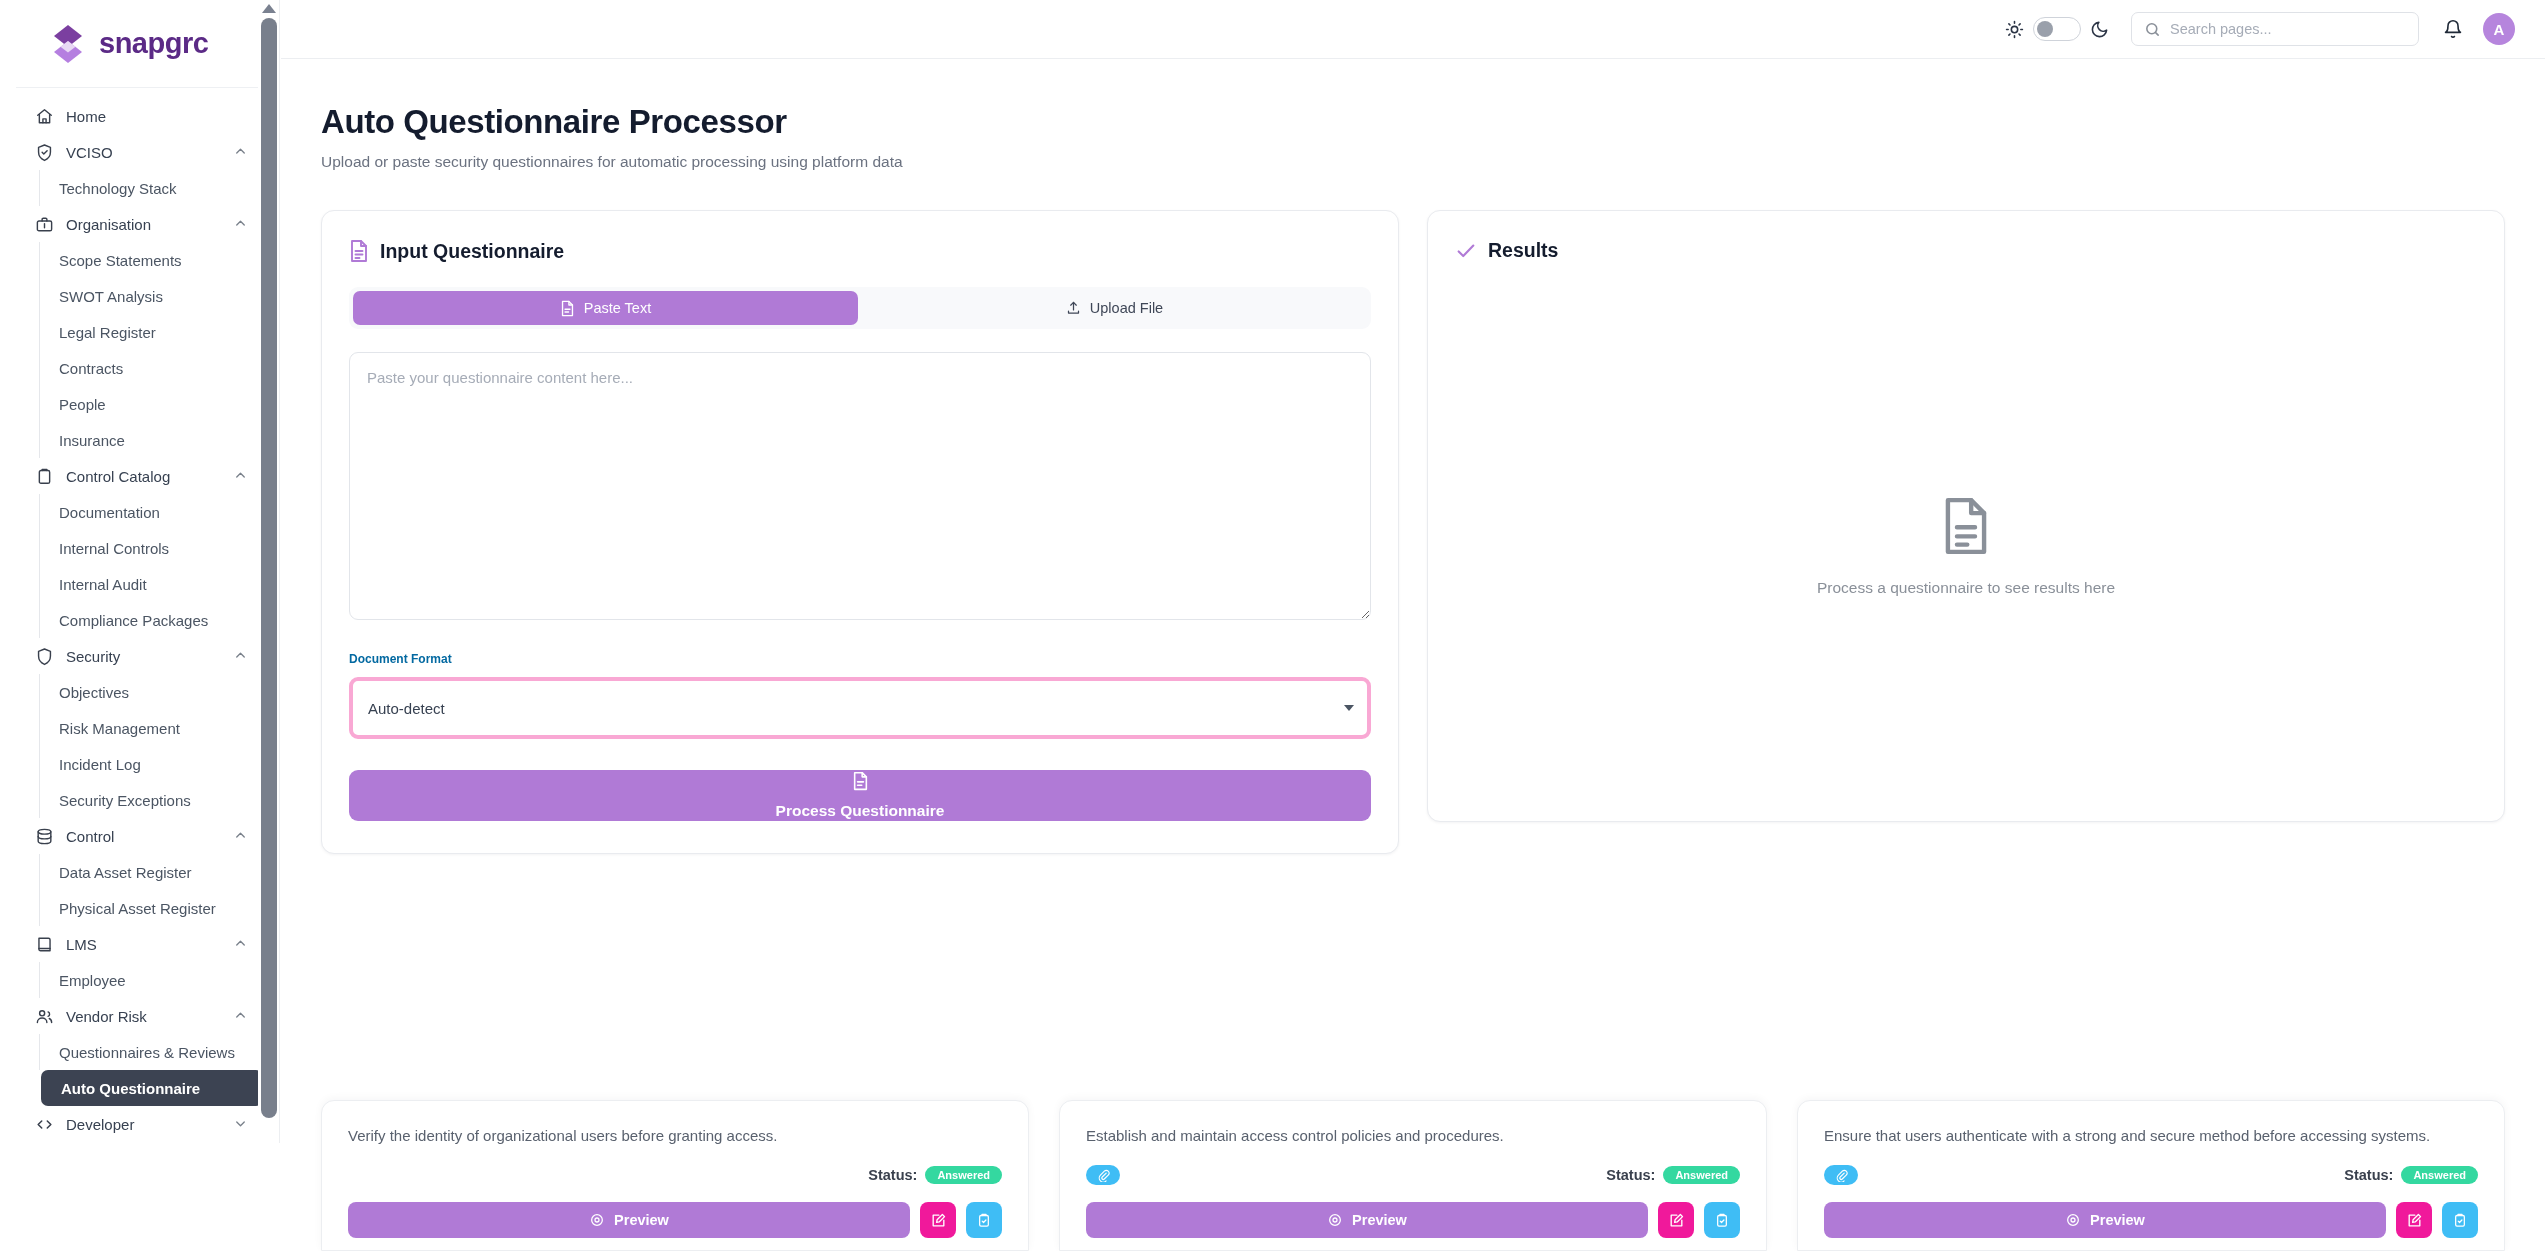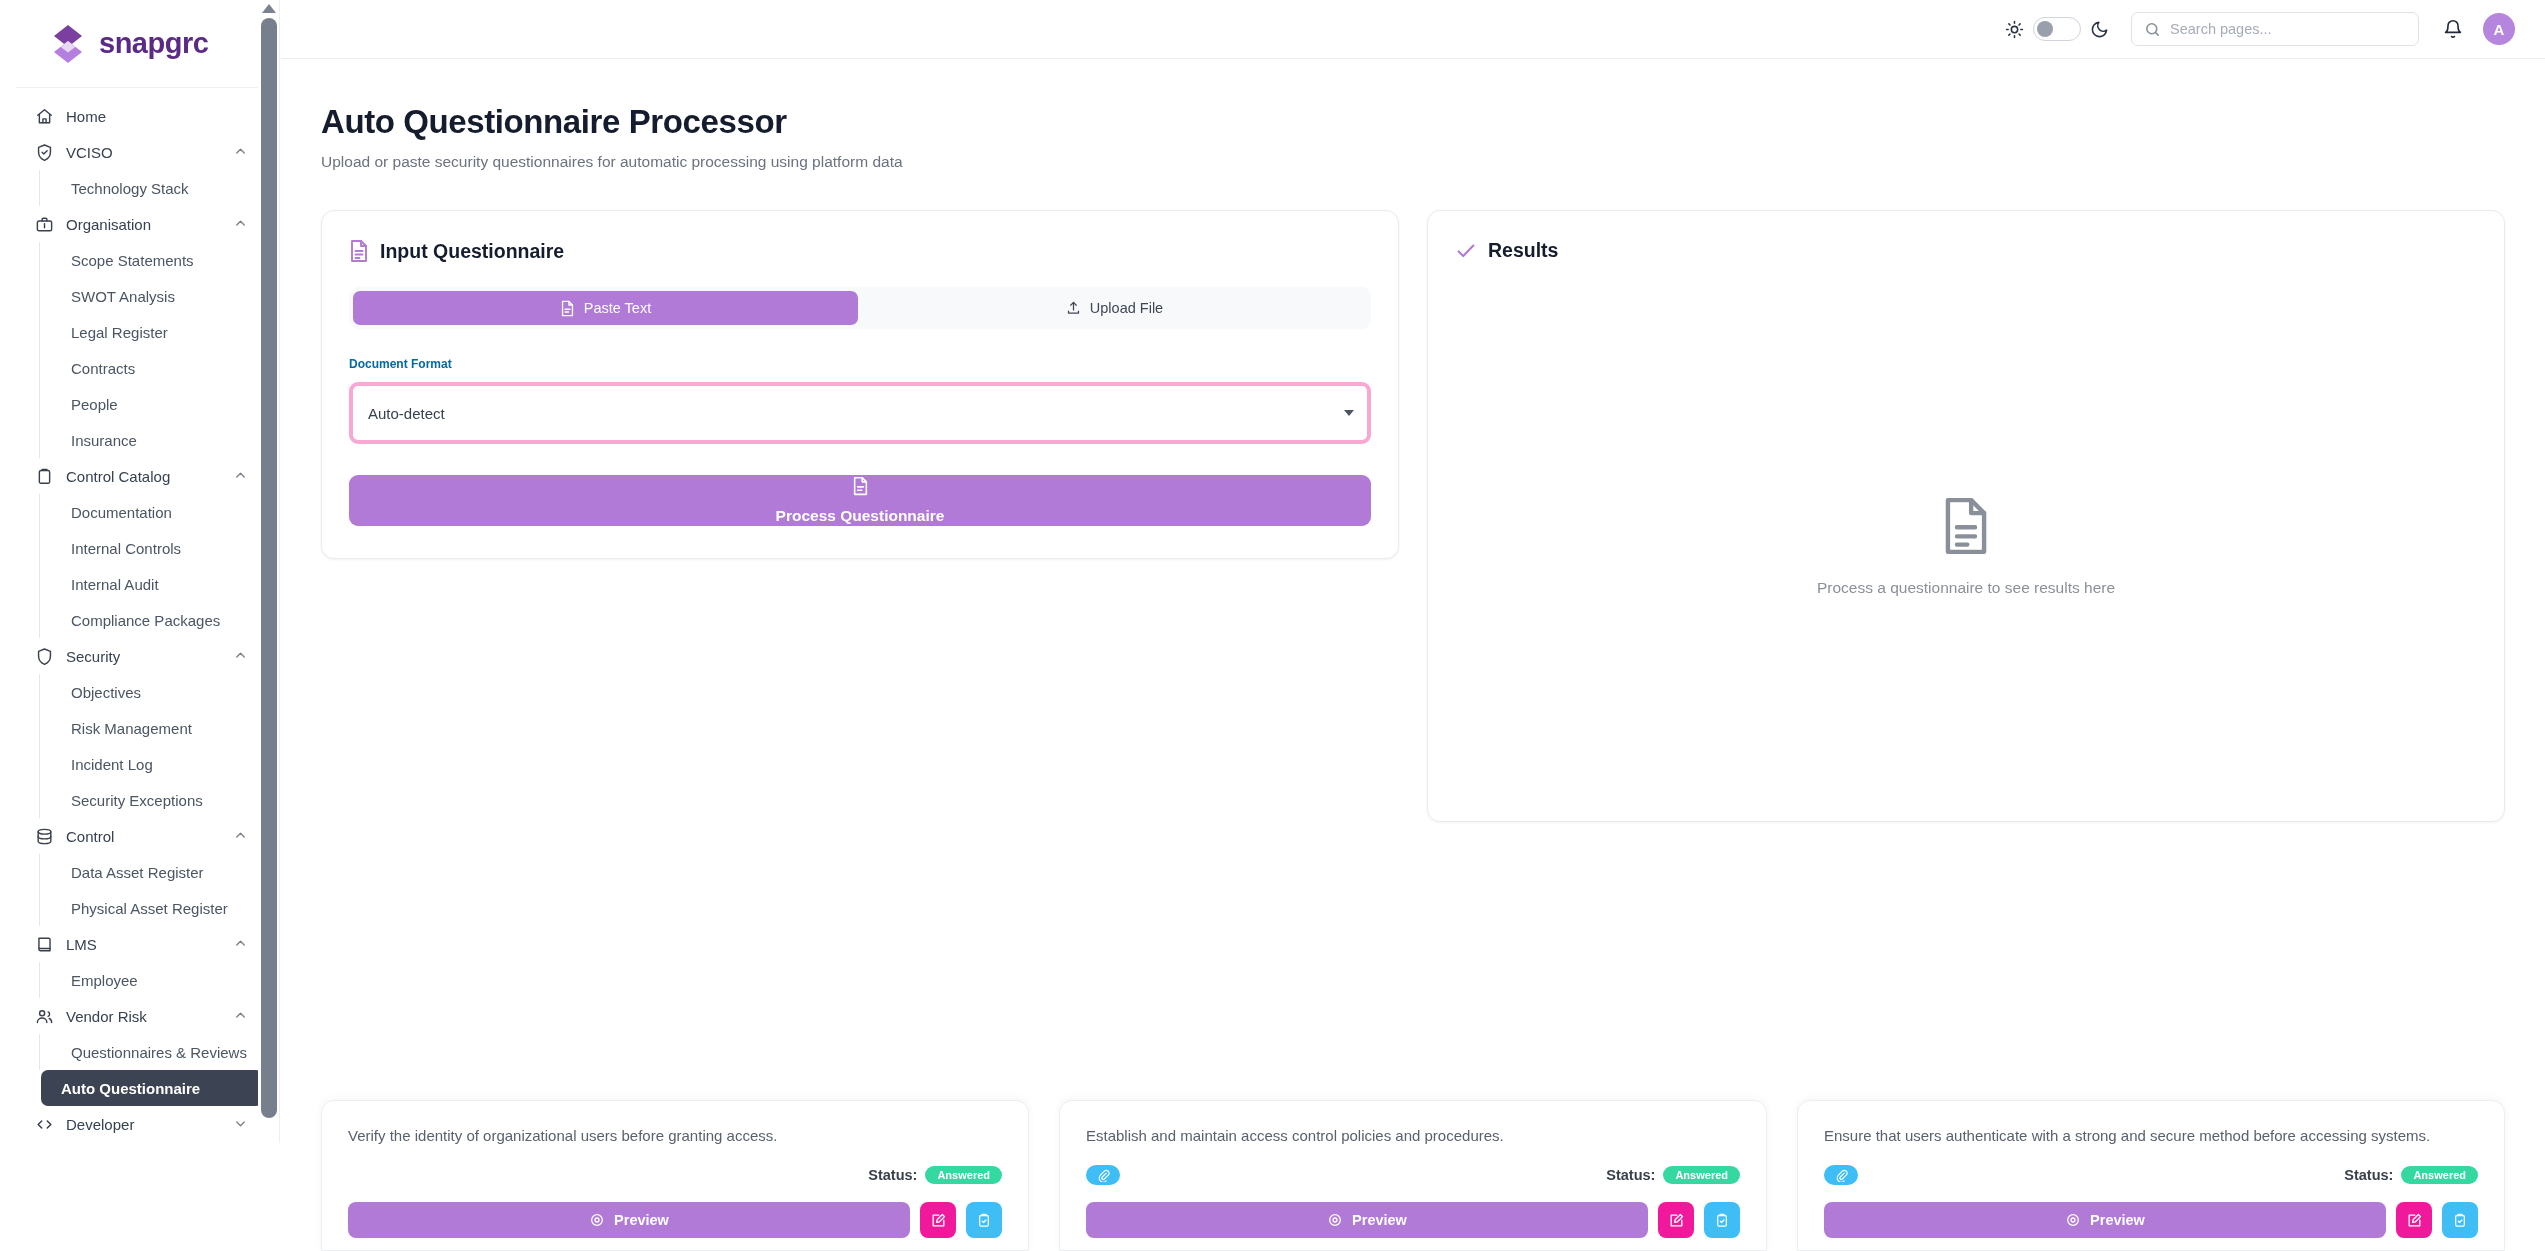--- a/index.html
+++ b/index.html
@@ -43,21 +43,21 @@
   }
   .nav-group .ico { width: 22px; height: 22px; flex: none; margin-right: 11px; display:flex; align-items:center; justify-content:center;}
   .nav-group .lbl { font-size: 15px; flex: 1; color: #374151; }
   .nav-group .chev { width: 16px; height: 16px; opacity: .75; }
 
   .nav-item {
     position: relative;
     height: 36px;
     display: flex; align-items: center;
     margin: 0 8px 0 23px;
-    padding-left: 32px;
+    padding-left: 20px;
     font-size: 15px;
     color: #4b5563;
     border-radius: 7px;
     cursor: pointer;
   }
   .nav-item::before {
     content: ""; position: absolute; left: 0; top: 0; bottom: 0;
     width: 1px; background: #e5e7eb;
   }
   .nav-item.active {
@@ -545,20 +545,21 @@
         <button class="tab">
           <svg width="15" height="16" viewBox="0 0 24 24" fill="none" stroke="currentColor" stroke-width="2" stroke-linecap="round" stroke-linejoin="round">
             <path d="M4 17v3h16v-3"></path>
               <path d="M12 3v12"></path>
               <path d="M7.5 7.5L12 3l4.5 4.5"></path>
           </svg>
           <span>Upload File</span>
         </button>
       </div>
 
+      <textarea id="qtextarea" placeholder="Paste your questionnaire content here..." style=""></textarea>
 
       <label class="field-label">Document Format</label>
       <div class="select-wrap">
         <select id="format-select">
           <option>Auto-detect</option>
         </select>
         <span class="select-caret"></span>
       </div>
 
       <button id="process-btn">

